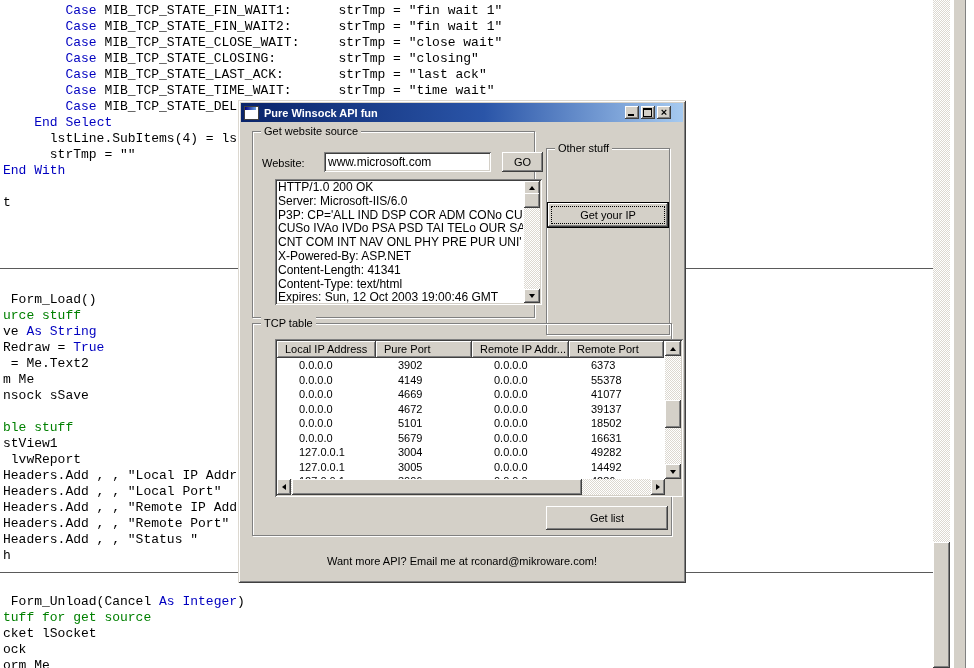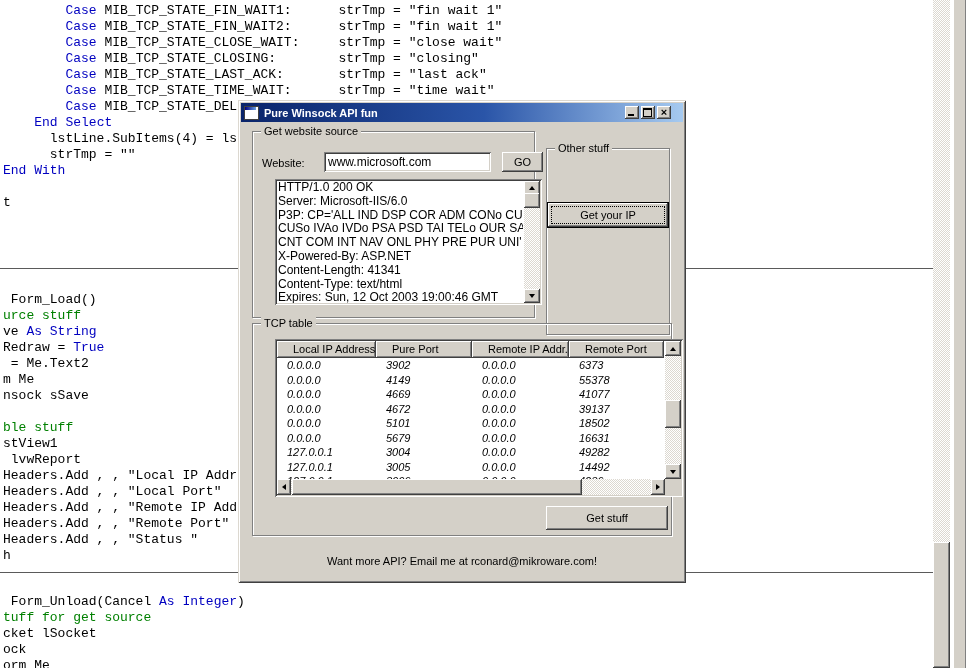--- a/index.html
+++ b/index.html
@@ -60,24 +60,24 @@
   .sb-btn{position:absolute;display:flex;align-items:center;justify-content:center;}
   .arr{width:0;height:0;}
   .arr.up{border-left:3px solid transparent;border-right:3px solid transparent;border-bottom:4px solid #000;}
   .arr.down{border-left:3px solid transparent;border-right:3px solid transparent;border-top:4px solid #000;}
   .arr.left{border-top:3px solid transparent;border-bottom:3px solid transparent;border-right:4px solid #000;}
   .arr.right{border-top:3px solid transparent;border-bottom:3px solid transparent;border-left:4px solid #000;}
   
   .listview{position:absolute;left:20px;top:239px;width:408px;height:158px;}
   .lv-inner{position:absolute;left:2px;top:2px;width:404px;height:154px;overflow:hidden;background:#fff;}
   .lv-header{position:absolute;left:0;top:0;height:17px;display:flex;}
-  .lv-hcell{height:17px;box-sizing:border-box;padding:1px 0 0 16px;font-size:11px;line-height:15px;
+  .lv-hcell{height:17px;box-sizing:border-box;padding:1px 0 0 8px;font-size:11px;line-height:15px;
        background:#d4d0c8;box-shadow:inset -1px -1px 0 #404040,inset 1px 1px 0 #ffffff,
        inset -2px -2px 0 #808080;white-space:nowrap;overflow:hidden;}
-  .lv-rows{position:absolute;left:4px;top:17px;width:388px;height:121px;overflow:hidden;font-style:italic;}
+  .lv-rows{position:absolute;left:16px;top:17px;width:388px;height:121px;overflow:hidden;}
   .lv-row{display:flex;height:14.5px;}
   .lv-cell{box-sizing:border-box;padding-left:6px;font-size:11px;line-height:14px;white-space:nowrap;
        overflow:hidden;}
   .lv-vscroll{position:absolute;left:388px;top:0;width:16px;height:138px;}
   .lv-hscroll{position:absolute;left:0;top:138px;width:388px;height:16px;}
   .lv-corner{position:absolute;left:388px;top:138px;width:16px;height:16px;background:#d4d0c8;}
   .footer{position:absolute;left:0;top:455px;width:100%;text-align:center;font-size:11px;}
 </style>
 </head>
 <body>
@@ -234,19 +234,19 @@
           <div class="raised" style="position:absolute;left:15px;top:0;width:290px;height:16px;"></div>
           <div class="sb-btn raised" style="left:374px;top:0;width:14px;height:16px;">
               <span class="arr right"></span>
             </div>
         </div>
         <div class="lv-corner"></div>
       </div>
     </div>
 
     <div class="btn raised" style="left:308px;top:406px;width:122px;height:24px;">
-      <span>Get stuff</span>
+      <span>Get list</span>
     </div>
 
     <div class="footer">Want more API? Email me at rconard@mikroware.com!</div>
   </div>
 
 </div>
 
 </body></html>

